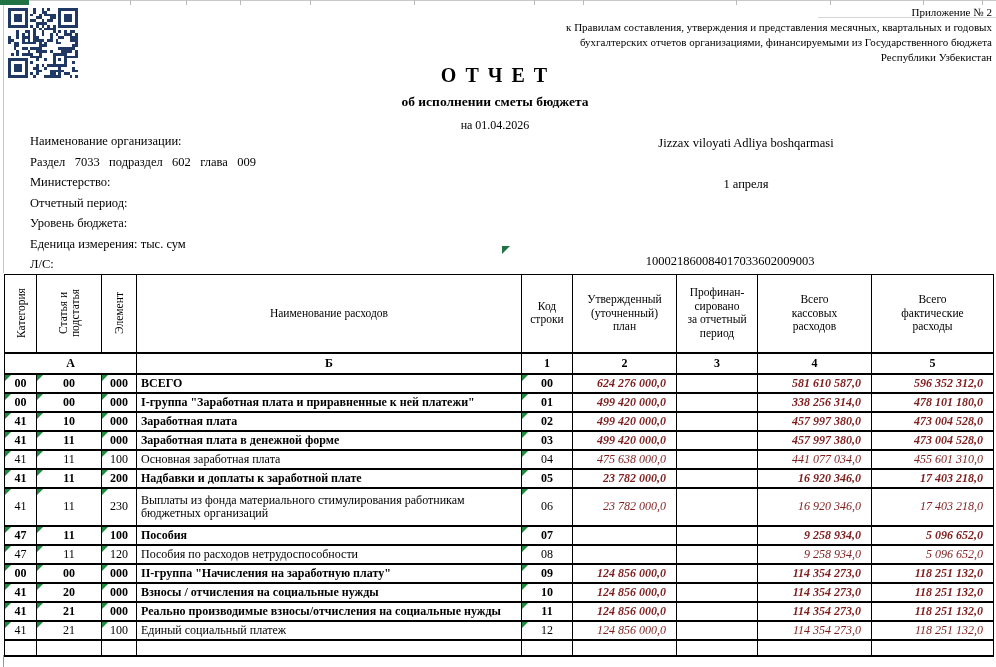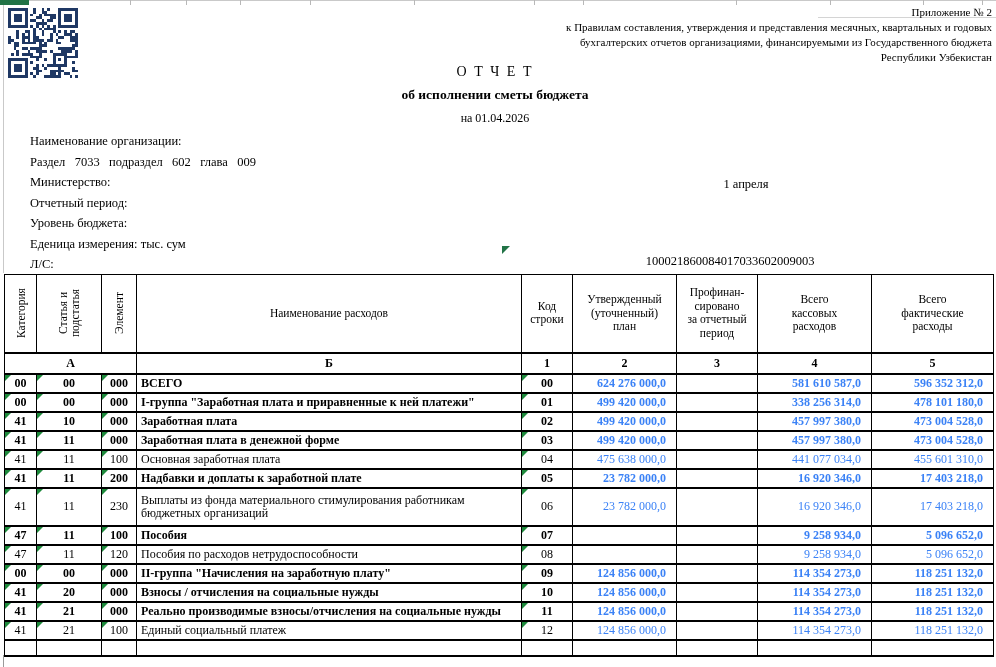--- a/index.html
+++ b/index.html
@@ -14,21 +14,21 @@
   .faint-h { position:absolute; left:818px; top:17px; width:178px; height:1px; background:#d4d4d4; }
   .left-gridline { position:absolute; left:3px; top:1px; width:1px; height:272px; background:#c9c9c9; }
   .left-stub { position:absolute; left:3px; top:655px; width:1px; height:12px; background:#9a9a9a; }
   .green-bar { position:absolute; left:0; top:0; width:29px; height:5px; }
   
   .qr { position:absolute; left:8px; top:8px; width:70px; height:70px; }
   
   .appendix { position:absolute; left:500px; top:5px; width:492px; text-align:right;
               font-size:11px; line-height:15px; }
   .title-block { position:absolute; left:150px; top:64px; width:690px; text-align:center; }
-  .title-main { font-size:14px; font-weight:normal; letter-spacing:2px; }
+  .title-main { font-size:20px; font-weight:bold; letter-spacing:2px; }
   .title-sub  { font-size:13.5px; font-weight:bold; margin-top:7px; }
   .title-date { font-size:12px; margin-top:8px; }
   
   .info { position:absolute; left:30px; top:134px; width:460px; font-size:12.5px; }
   .info div { height:20.5px; white-space:pre; }
   .rv { position:absolute; left:500px; width:492px; text-align:center; font-size:12.5px; }
   .org-value { top:136px; }
   .period-value { top:177px; }
   .account-value { top:254px; left:480px; width:500px; }
   .cell-marker { position:absolute; left:502px; top:246px; width:0; height:0;
@@ -52,21 +52,21 @@
   tr.data-row.empty { height:16px; }
   tr.data-row.empty td { border-bottom-width:2px; }
   tr.data-row.bold td { font-weight:bold; }
   td.c-center { text-align:center; }
   td.c-name { text-align:left; padding:0 3px 0 4px; line-height:13px; }
   td.c-num { text-align:right; padding-right:10px; }
   td.c-navy { color:#1f3864; }
   td.tri::before { content:""; position:absolute; left:0; top:0; width:0; height:0;
                    border-top:6px solid #1e8a3c; border-right:6px solid transparent; }
 </style>
-<style>td.tri::before{border-top-color:#1e8a3c;}td.c-navy{color:#3b82f6;}</style></head>
+<style>td.tri::before{border-top-color:#1e8a3c;}td.c-navy{color:#7f1d1d;font-style:italic;}</style></head>
 <body>
 
 <div class="page">
 
   <div class="top-line"></div>
   <div id="ticks">
       <div class="tick" style="left: 130px;"></div>
       <div class="tick" style="left: 186px;"></div>
       <div class="tick" style="left: 240px;"></div>
       <div class="tick" style="left: 310px;"></div>
@@ -401,20 +401,21 @@
   <div class="info">
     <div>Наименование организации:</div>
     <div>Раздел   7033   подраздел   602   глава   009</div>
     <div>Министерство:</div>
     <div>Отчетный период:</div>
     <div>Уровень бюджета:</div>
     <div>Еденица измерения: тыс. сум</div>
     <div>Л/С:</div>
   </div>
 
+  <div class="rv org-value">Jizzax viloyati Adliya boshqarmasi</div>
   <div class="rv period-value">1 апреля</div>
   <div class="rv account-value">100021860084017033602009003</div>
   <div class="cell-marker" id="cell-marker" style="border-top-color: rgb(33, 115, 70);"></div>
 
   <table class="report">
     <colgroup>
       <col style="width:32px">
         <col style="width:65px">
         <col style="width:35px">
       <col style="width:385px">

